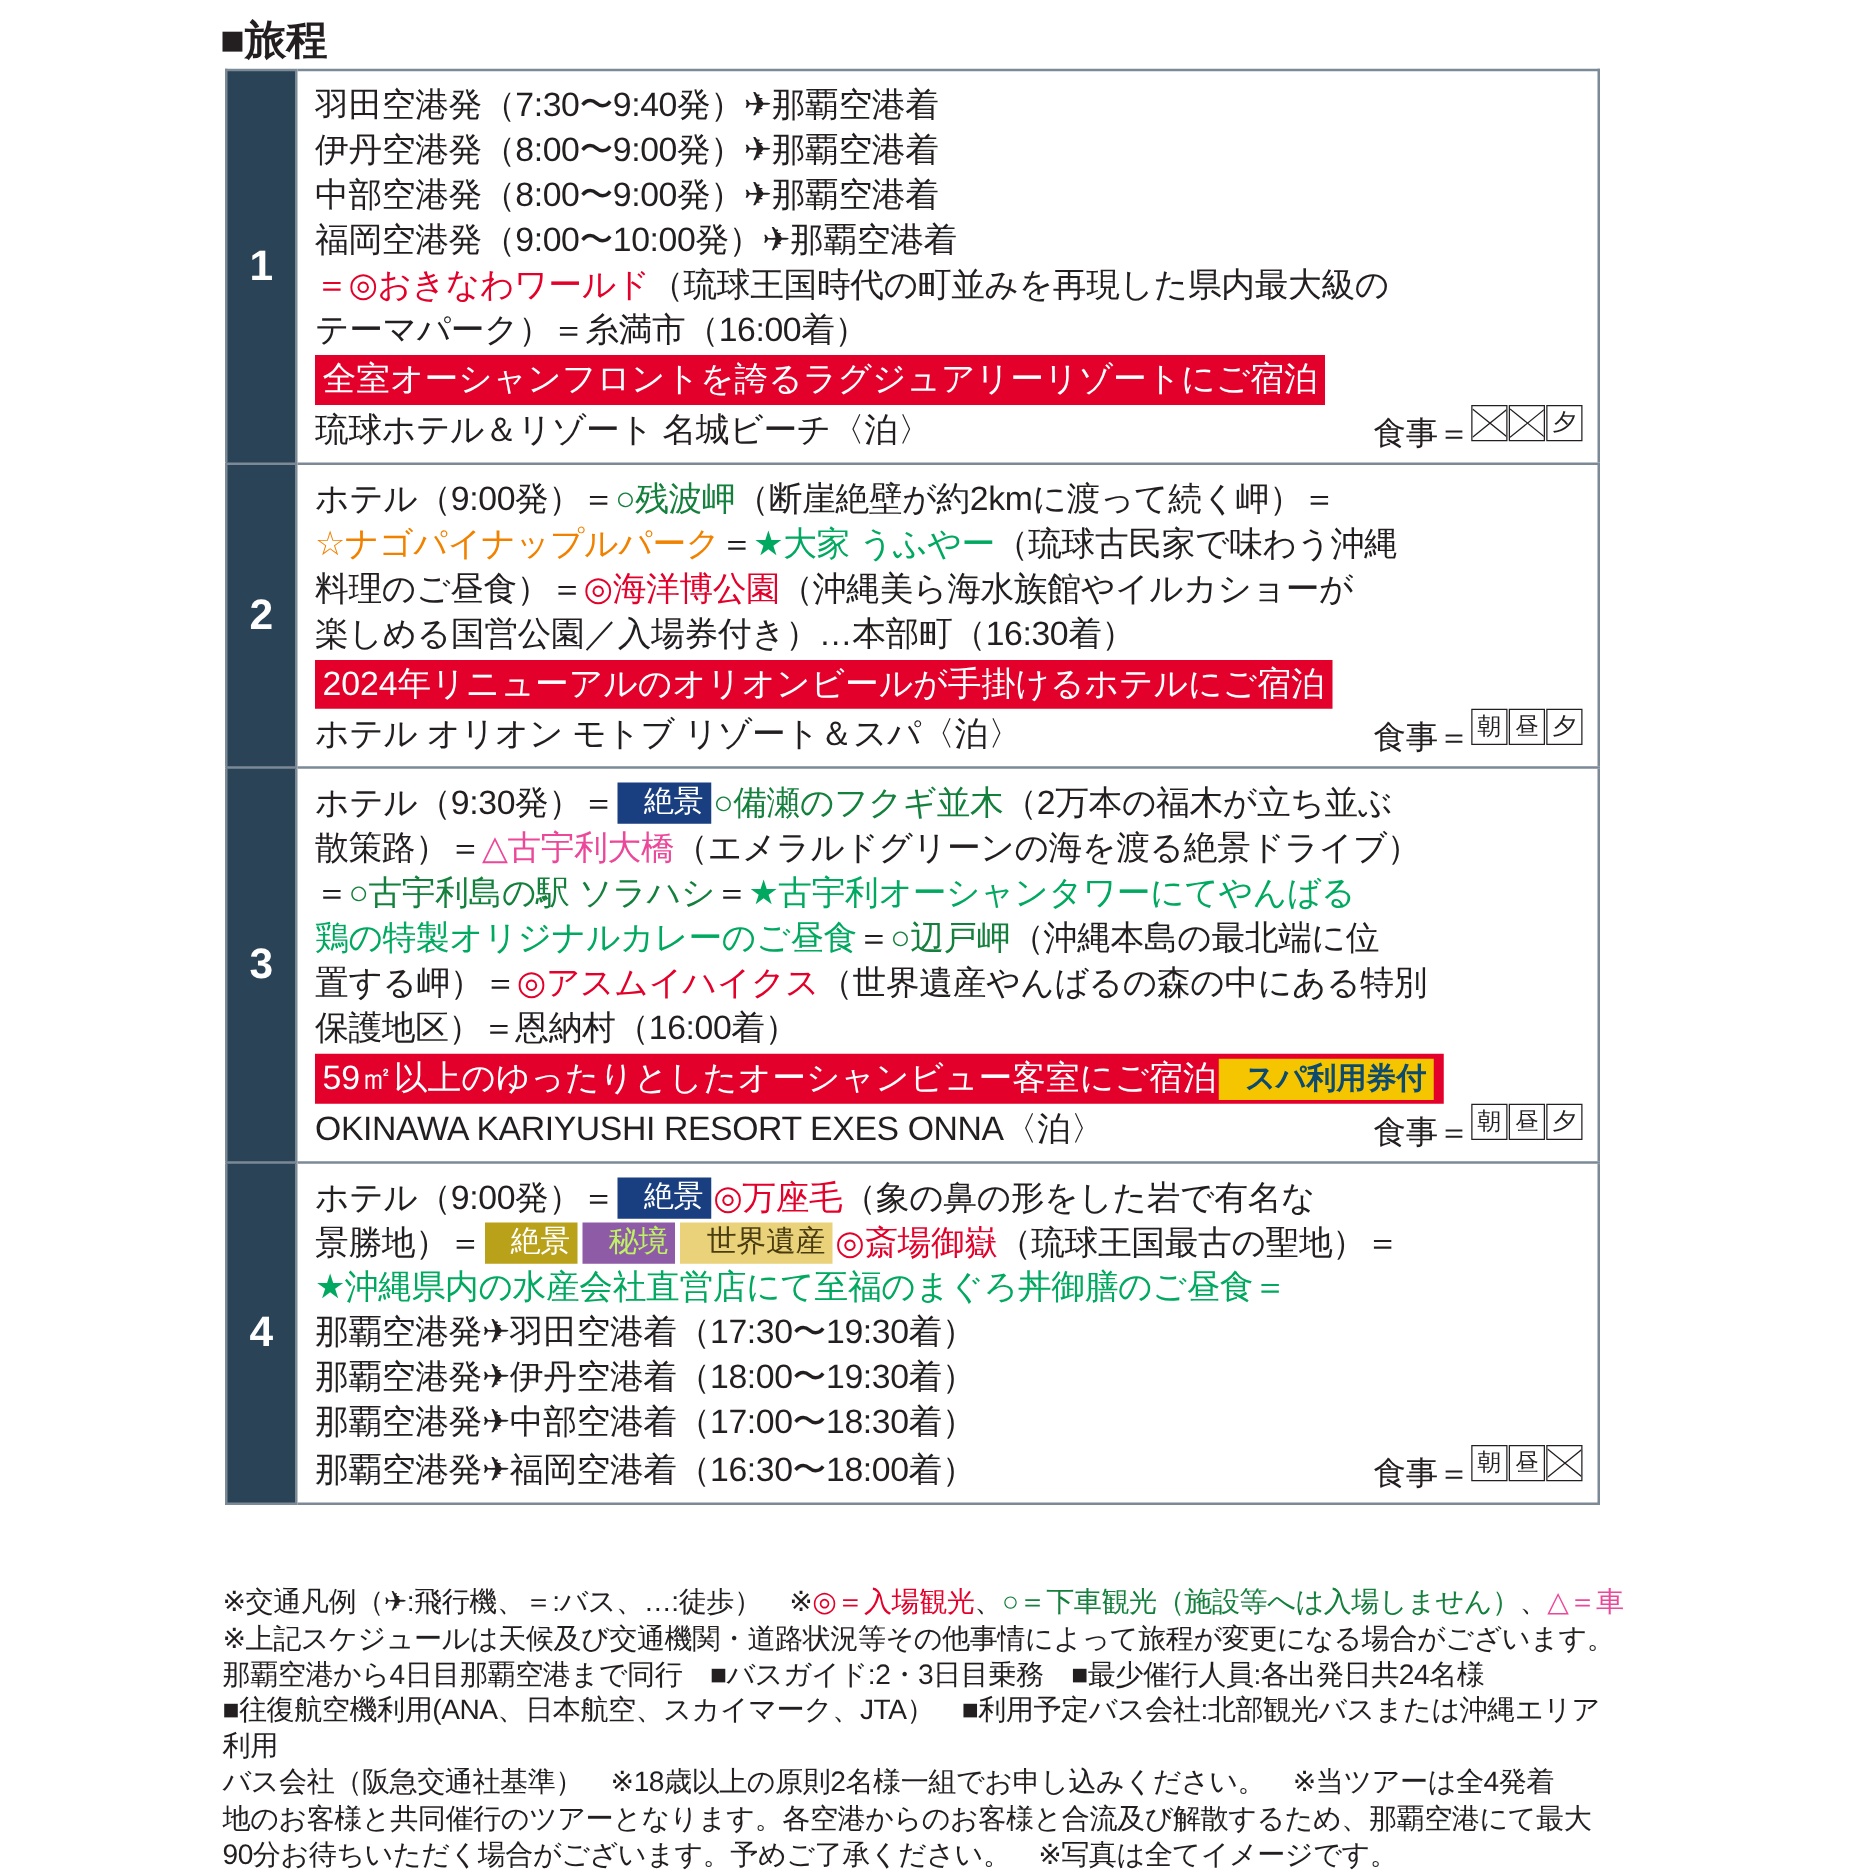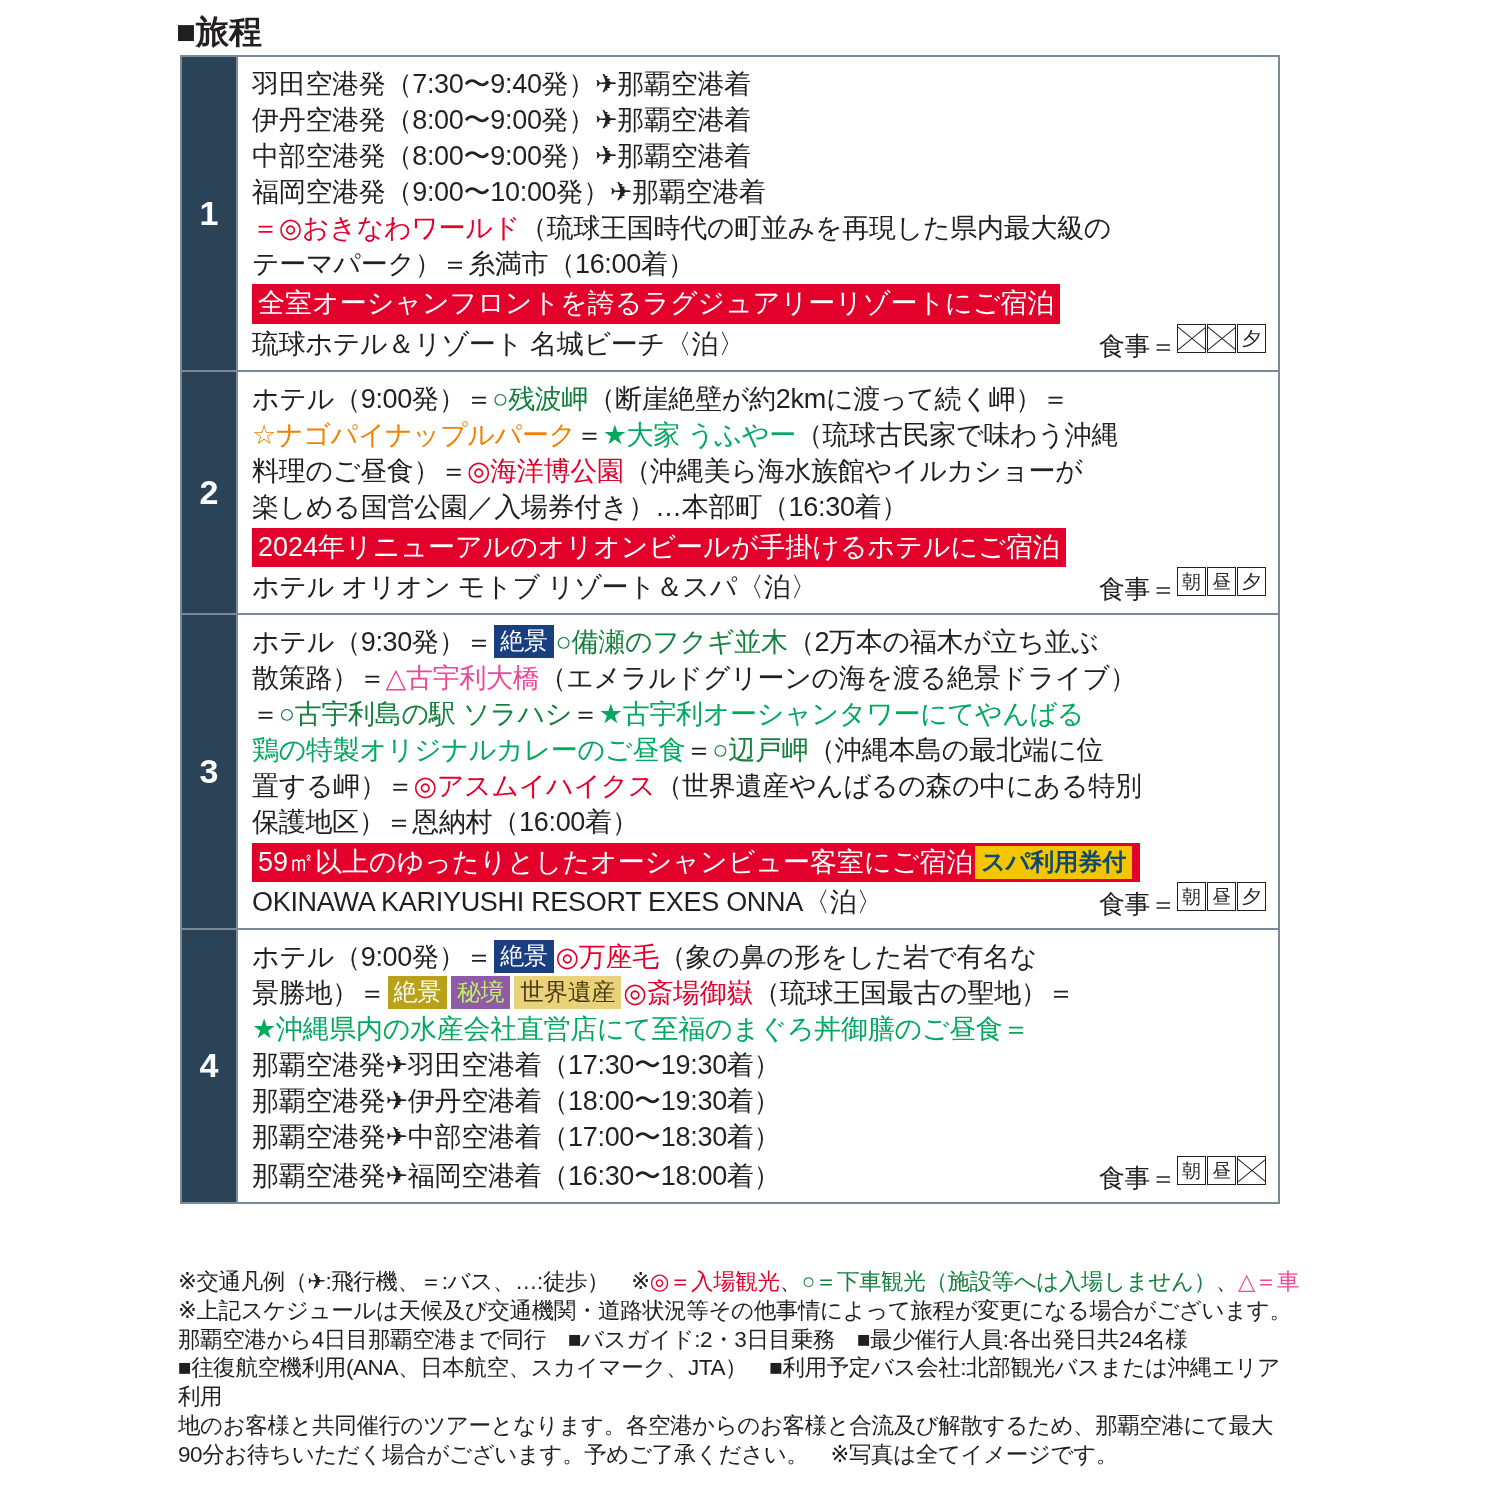--- a/index.html
+++ b/index.html
@@ -86,21 +86,21 @@
     padding: 2px 6px 3px 6px;
     white-space: nowrap;
   }
   .band-row { margin-top: 2px; }
 
   
   .chip {
     display: inline-block;
     font-size: 24px;
     line-height: 1;
-    padding: 4px 6px 5px 6px;
+    padding: 4px 6px 5px 21px;
     vertical-align: 2px;
     margin: 0 2px;
     font-weight: normal;
   }
   .chip-blue   { background: #1a3f80; color: #ffffff; }
   .chip-olive  { background: #b9a119; color: #ffffff; }
   .chip-purple { background: #8e5ba6; color: #bef264; }
   .chip-ylw    { background: #e9d27a; color: #4a3c10; }
   .chip-spa    { background: #f5c500; color: #0c4a6e; font-weight: bold; vertical-align: 1px;}
 
@@ -274,17 +274,18 @@
       </tr>
 
     </tbody>
   </table>
 
   <div class="notes">
     <p><span>※交通凡例（✈:飛行機、＝:バス、…:徒歩）　※</span><span class="c-red">◎＝入場観光</span><span>、</span><span class="c-blue">○＝下車観光（施設等へは入場しません）</span><span>、</span><span class="c-purple">△＝車</span></p>
     <p>※上記スケジュールは天候及び交通機関・道路状況等その他事情によって旅程が変更になる場合がございます。</p>
     <p>那覇空港から4日目那覇空港まで同行　■バスガイド:2・3日目乗務　■最少催行人員:各出発日共24名様</p>
     <p>■往復航空機利用(ANA、日本航空、スカイマーク、JTA）　■利用予定バス会社:北部観光バスまたは沖縄エリア利用</p>
+    <p>バス会社（阪急交通社基準）　※18歳以上の原則2名様一組でお申し込みください。　※当ツアーは全4発着</p>
     <p>地のお客様と共同催行のツアーとなります。各空港からのお客様と合流及び解散するため、那覇空港にて最大</p>
     <p>90分お待ちいただく場合がございます。予めご了承ください。　※写真は全てイメージです。</p>
   </div>
 
 </div>
 
 </body></html>

